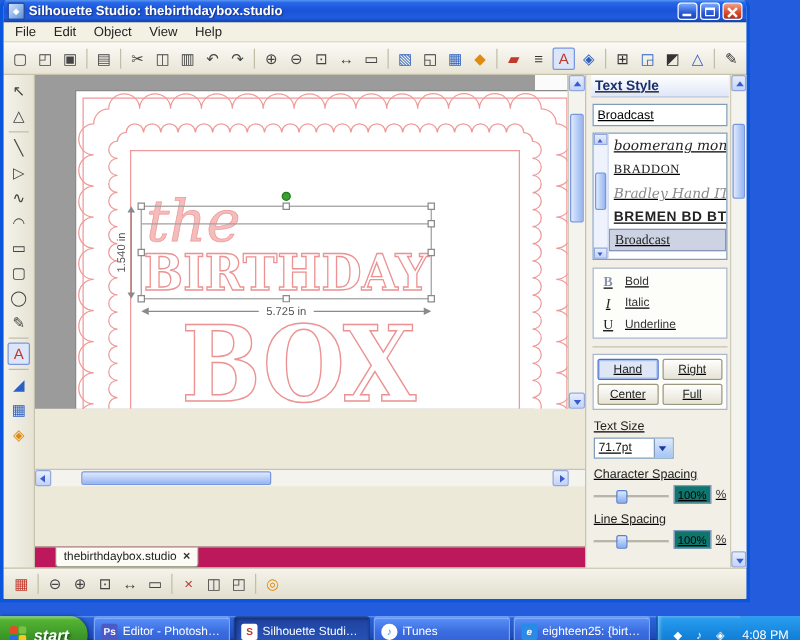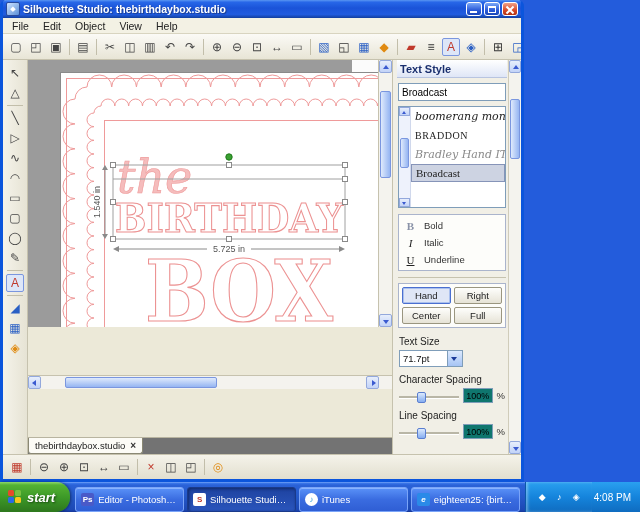--- a/index.html
+++ b/index.html
@@ -1,20 +1,20 @@
 <!DOCTYPE html>
 <html style="--cut: #ef9a9a;"><head>
 <meta charset="utf-8">
 <style>
   html,body{margin:0;padding:0;}
   body{background:#0a3fb0;font-family:"Liberation Sans",sans-serif;}
   .screen{position:relative;width:640px;height:512px;overflow:hidden;background:#235cdc;}
 
   
-  .window{position:absolute;top:0;left:0;width:524px;height:482px;display:flex;flex-direction:column;
+  .window{position:absolute;top:0;left:0;width:600px;height:482px;display:flex;flex-direction:column;
     border:3px solid #0b55dc;border-top:none;border-radius:6px 6px 0 0;box-sizing:border-box;background:#ECE9D8;}
   .titlebar{flex:0 0 18px;display:flex;align-items:center;gap:3px;padding:0 3px;
     background:linear-gradient(180deg,#5a96f2 0%,#2767e8 12%,#1a53d8 45%,#215cdf 80%,#123f9e 100%);
     border-radius:3px 3px 0 0;}
   .app-icon{width:12px;height:12px;background:linear-gradient(135deg,#cfe4ff,#5a8fd8);border:1px solid #2a4a9a;border-radius:2px;
     display:flex;align-items:center;justify-content:center;color:#fff;font-size:7px;}
   .title{color:#fff;font-weight:bold;font-size:10.5px;text-shadow:1px 1px 1px #1a3a8a;flex:1;white-space:nowrap;overflow:hidden;}
   .win-controls{display:flex;gap:2px;}
   .wbtn{width:16px;height:14px;border:1px solid #fff;border-radius:3px;box-sizing:border-box;position:relative;
     background:linear-gradient(180deg,#7aa8f8,#2a5ad8 60%,#1a46b8);}
@@ -60,28 +60,28 @@
   .sb-thumb-v{position:absolute;left:1px;right:1px;top:18px;height:85px;background:linear-gradient(90deg,#dfeafc,#95b5f2);
     border:1px solid #7a96df;border-radius:2px;}
   .sb-thumb-h{position:absolute;top:1px;bottom:1px;left:24px;width:150px;background:linear-gradient(180deg,#dfeafc,#95b5f2);
     border:1px solid #7a96df;border-radius:2px;}
   .arr-up::after{content:"";position:absolute;left:3px;top:4px;border-left:3px solid transparent;border-right:3px solid transparent;border-bottom:4px solid #3a5ad0;}
   .arr-down::after{content:"";position:absolute;left:3px;top:5px;border-left:3px solid transparent;border-right:3px solid transparent;border-top:4px solid #3a5ad0;}
   .arr-left::after{content:"";position:absolute;left:3px;top:3px;border-top:3px solid transparent;border-bottom:3px solid transparent;border-right:4px solid #3a5ad0;}
   .arr-right::after{content:"";position:absolute;left:5px;top:3px;border-top:3px solid transparent;border-bottom:3px solid transparent;border-left:4px solid #3a5ad0;}
   .sb-corner{width:13px;height:13px;flex:0 0 13px;background:#f4f3ee;}
 
-  .tabbar{flex:0 0 16px;background:#737373;border-top:1px solid #b8b4a0;display:flex;align-items:center;padding-left:0;}
+  .tabbar{flex:0 0 16px;background:#be185d;border-top:1px solid #b8b4a0;display:flex;align-items:center;padding-left:16px;}
   .tab{height:15px;background:#fcfbf6;border:1px solid #8a8874;border-top:none;display:flex;align-items:center;gap:5px;
     padding:0 6px;font-size:9.5px;color:#222;border-radius:0 0 3px 3px;}
   .tab-close{font-size:10px;color:#333;line-height:1;font-weight:bold;}
 
   
   .panel{flex:0 0 128px;background:#f1efe6;border-left:1px solid #c6c2ae;position:relative;}
-  .panel-inner{position:absolute;left:4px;right:14px;top:0;bottom:0;display:flex;flex-direction:column;overflow:hidden;}
+  .panel-inner{position:absolute;left:4px;right:14px;top:0;bottom:0;display:flex;flex-direction:column;overflow:hidden;text-decoration:underline;}
   .panel-header{flex:0 0 17px;font-size:11px;font-weight:bold;color:#1a2f6e;display:flex;align-items:center;
     background:linear-gradient(180deg,#ffffff,#dfe6f6);border-bottom:1px solid #b8c4e0;margin:0 -4px 4px -4px;padding-left:7px;}
   .search{height:16px;border:1px solid #7f9db9;font-size:10px;padding:0 3px;margin:1px 1px 5px 1px;font-family:"Liberation Sans",sans-serif;}
   .fontlist{border:1px solid #7f9db9;background:#fff;height:100px;display:flex;margin:0 1px 6px 1px;}
   .list-scroll{width:11px;border-right:1px solid #d0d8ec;display:flex;flex-direction:column;background:#eef2fc;}
   .ls-btn{height:9px;position:relative;background:linear-gradient(180deg,#e7eefc,#c2d3f8);border:1px solid #93a8dc;box-sizing:border-box;}
   .ls-btn.arr-up::after{left:2px;top:3px;border-left:2.5px solid transparent;border-right:2.5px solid transparent;border-bottom:3px solid #3a5ad0;}
   .ls-btn.arr-down::after{left:2px;top:3px;border-left:2.5px solid transparent;border-right:2.5px solid transparent;border-top:3px solid #3a5ad0;}
   .ls-track{flex:1;position:relative;}
   .ls-thumb{position:absolute;left:1px;right:1px;top:22px;height:28px;background:linear-gradient(90deg,#dfeafc,#95b5f2);border:1px solid #7a96df;border-radius:2px;}
@@ -122,21 +122,21 @@
   .valbox{width:30px;height:15px;border:1px solid #7f9db9;background:#0f766e;font-size:9px;display:flex;align-items:center;justify-content:center;box-sizing:border-box;}
   .pct{font-size:9.5px;color:#333;}
 
   .panel-scrollbar{position:absolute;right:0;top:0;bottom:0;width:13px;background:#f4f3ee;border-left:1px solid #d0ccba;display:flex;flex-direction:column;box-sizing:border-box;}
   .ps-thumb{position:absolute;left:1px;right:1px;top:26px;height:58px;background:linear-gradient(90deg,#dfeafc,#95b5f2);border:1px solid #7a96df;border-radius:2px;}
 
   .bottombar{flex:0 0 24px;display:flex;align-items:center;background:linear-gradient(180deg,#f5f3ea,#e2dfcf);
     border-top:1px solid #c6c2ae;padding-left:4px;}
 
   
-  .taskbar{position:absolute;left:0;right:0;bottom:0;height:30px;display:flex;align-items:flex-end;
+  .taskbar{position:absolute;left:0;right:0;bottom:0;height:19px;display:flex;align-items:flex-start;
     background:linear-gradient(180deg,#7aa8f8 0%,#3a77ea 4%,#2a62d8 10%,#2458c8 50%,#1c48b4 92%,#15379a 100%);}
   .start{height:30px;padding:0 15px 0 8px;display:flex;align-items:center;gap:5px;
     background:linear-gradient(180deg,#8ed86a 0%,#54b233 10%,#3d9a28 50%,#2f7a1e 95%);
     border-radius:0 14px 14px 0;box-shadow:1px 0 3px rgba(0,0,0,.45);color:#fff;font-weight:bold;font-style:italic;
     font-size:13px;text-shadow:1px 1px 2px #1a4a10;}
   .flag{width:14px;height:14px;display:grid;grid-template-columns:6px 6px;grid-template-rows:6px 6px;gap:1px;}
   .flag i{border-radius:1.5px;display:block;}
   .f1{background:#e84a2a;} .f2{background:#7ac143;} .f3{background:#2a6ae8;} .f4{background:#f8c81c;}
   .tasks{flex:1;display:flex;gap:3px;padding:0 5px;min-width:0;}
   .task{flex:0 1 116px;height:23px;display:flex;align-items:center;gap:4px;padding:0 5px;
@@ -336,20 +336,21 @@
               <span class="ls-btn arr-up"></span>
               <span class="ls-track">
                   <span class="ls-thumb"></span>
                 </span>
               <span class="ls-btn arr-down"></span>
             </div>
             <div class="list-items">
               <div class="font-item f-script">boomerang monkey delux</div>
               <div class="font-item f-braddon">BRADDON</div>
               <div class="font-item f-hand">Bradley Hand ITC</div>
+              <div class="font-item f-bremen">BREMEN BD BT</div>
               <div class="font-item f-selected">Broadcast</div>
             </div>
           </div>
 
           <div class="stylebox">
             <div class="style-row">
               <span class="g gB">B</span>
               <span class="style-lbl">Bold</span>
             </div>
             <div class="style-row">

